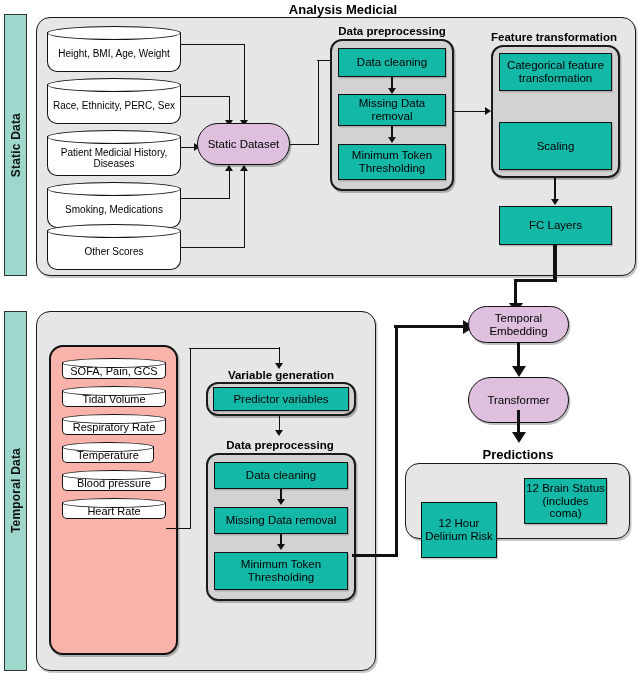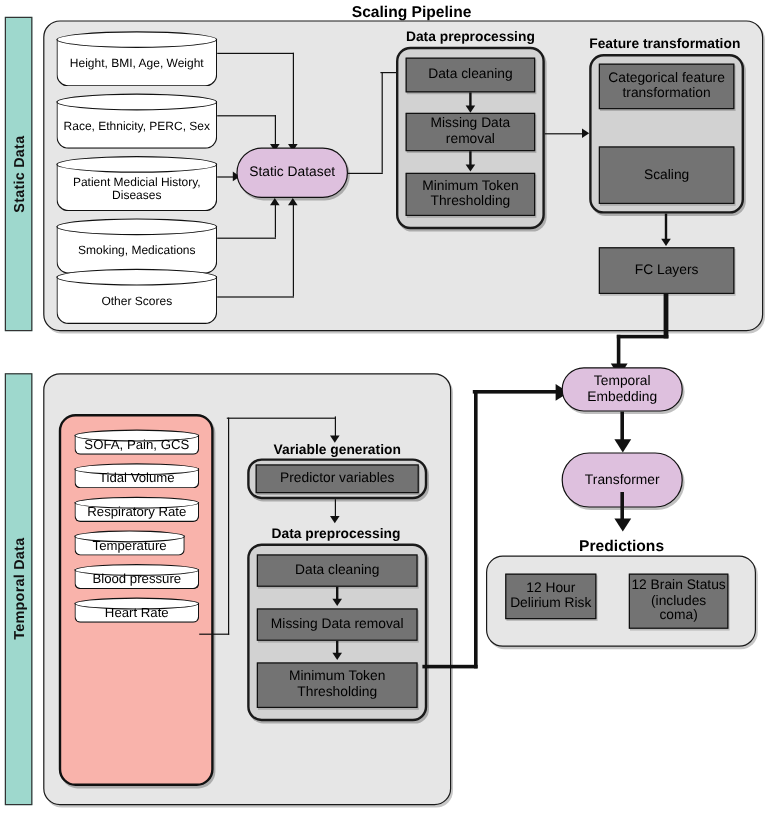--- a/index.html
+++ b/index.html
@@ -32,21 +32,21 @@
     background:#d2d2d2;border:2px solid #1a1a1a;border-radius:12px;
     box-shadow:1.5px 2px 0 rgba(0,0,0,.25);
   }
 
   .group-title{
     font-weight:bold;font-size:11.5px;color:#000;text-align:center;
     line-height:1.08;
   }
 
   .ybox{
-    background:#737373;border:1.5px solid #111;
+    background:#14b8a6;border:1.5px solid #111;
     display:flex;align-items:center;justify-content:center;text-align:center;
     font-size:11.5px;color:#000;line-height:1.12;
     box-shadow:1px 1.5px 0 rgba(0,0,0,.18);
   }
 
   .pill{
     background:#dec0de;border:1.6px solid #111;border-radius:999px;
     display:flex;align-items:center;justify-content:center;text-align:center;
     font-size:11.5px;color:#000;line-height:1.12;
     box-shadow:1.5px 2px 0 rgba(0,0,0,.25);
@@ -104,21 +104,21 @@
   .arr.up{border-left:4px solid transparent;border-right:4px solid transparent;border-bottom:6px solid #111;}
   .arr.right{border-top:4px solid transparent;border-bottom:4px solid transparent;border-left:6px solid #111;}
   .arr.bdown{border-left:7px solid transparent;border-right:7px solid transparent;border-top:11px solid #111;}
   .arr.bright{border-top:7px solid transparent;border-bottom:7px solid transparent;border-left:11px solid #111;}
 </style>
 </head>
 <body>
 
 <div id="stage">
 
-  <div class="abs title-main" style="left:268px;top:2px;width:150px;">Scaling Pipeline</div>
+  <div class="abs title-main" style="left:268px;top:2px;width:150px;">Analysis Medicial</div>
 
   <div class="abs side-label" style="left:4px;top:14px;width:23px;height:262px;">
     <span>Static Data</span>
   </div>
   <div class="abs side-label" style="left:4px;top:311px;width:23px;height:360px;">
     <span>Temporal Data</span>
   </div>
 
   <div class="abs panel" style="left:36px;top:17px;width:600px;height:259px;"></div>
 
@@ -309,20 +309,20 @@
     <span>Transformer</span>
   </div>
 
   <div class="abs ln th-v" style="left:516.9px;top:410px;height:24px;"></div>
   <div class="abs arr bdown" style="left:511.5px;top:432px;"></div>
 
   <div class="abs title-main" style="left:455px;top:447px;width:126px;">Predictions</div>
 
   <div class="abs panel" style="left:405px;top:463px;width:225px;height:76px;"></div>
 
-  <div class="abs ybox" style="left:421px;top:478px;width:76px;height:38px;">
+  <div class="abs ybox" style="left:421px;top:502px;width:76px;height:56px;">
     <span>12 Hour Delirium Risk</span>
   </div>
   <div class="abs ybox" style="left:524px;top:478px;width:83px;height:46px;">
     <span>12 Brain Status (includes coma)</span>
   </div>
 
 </div>
 
 </body></html>

